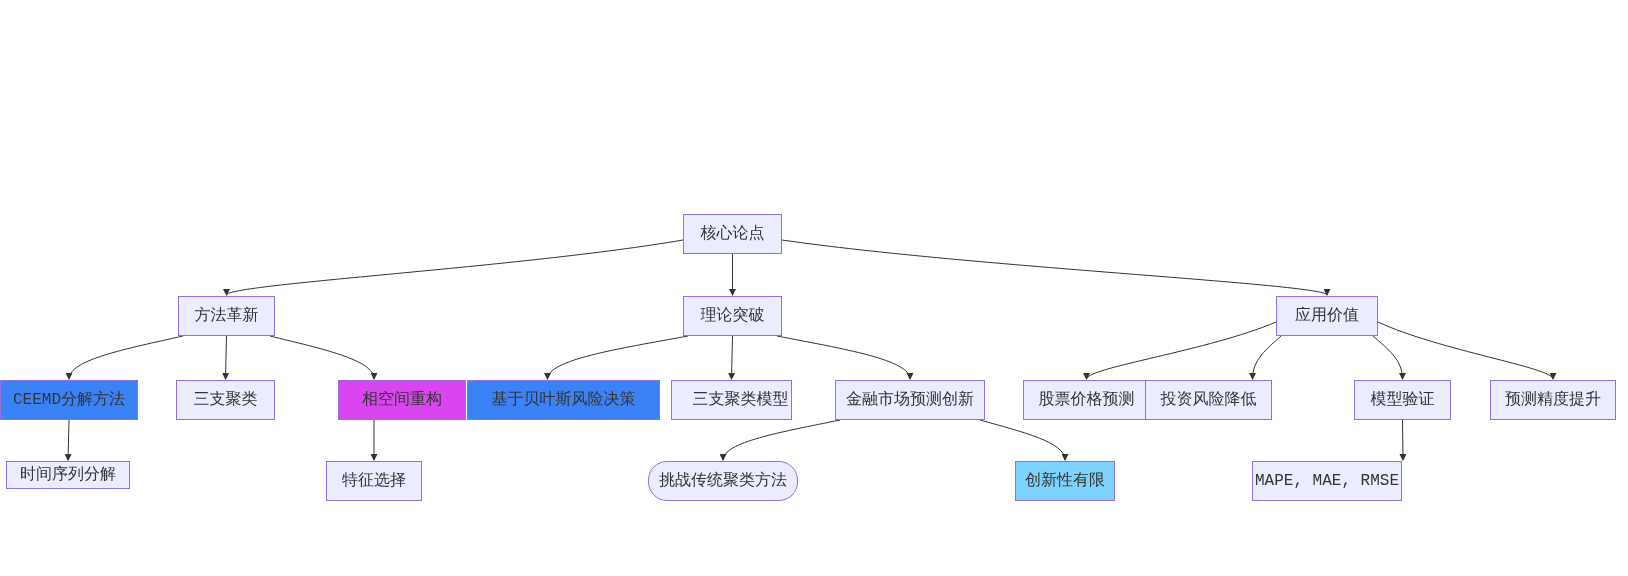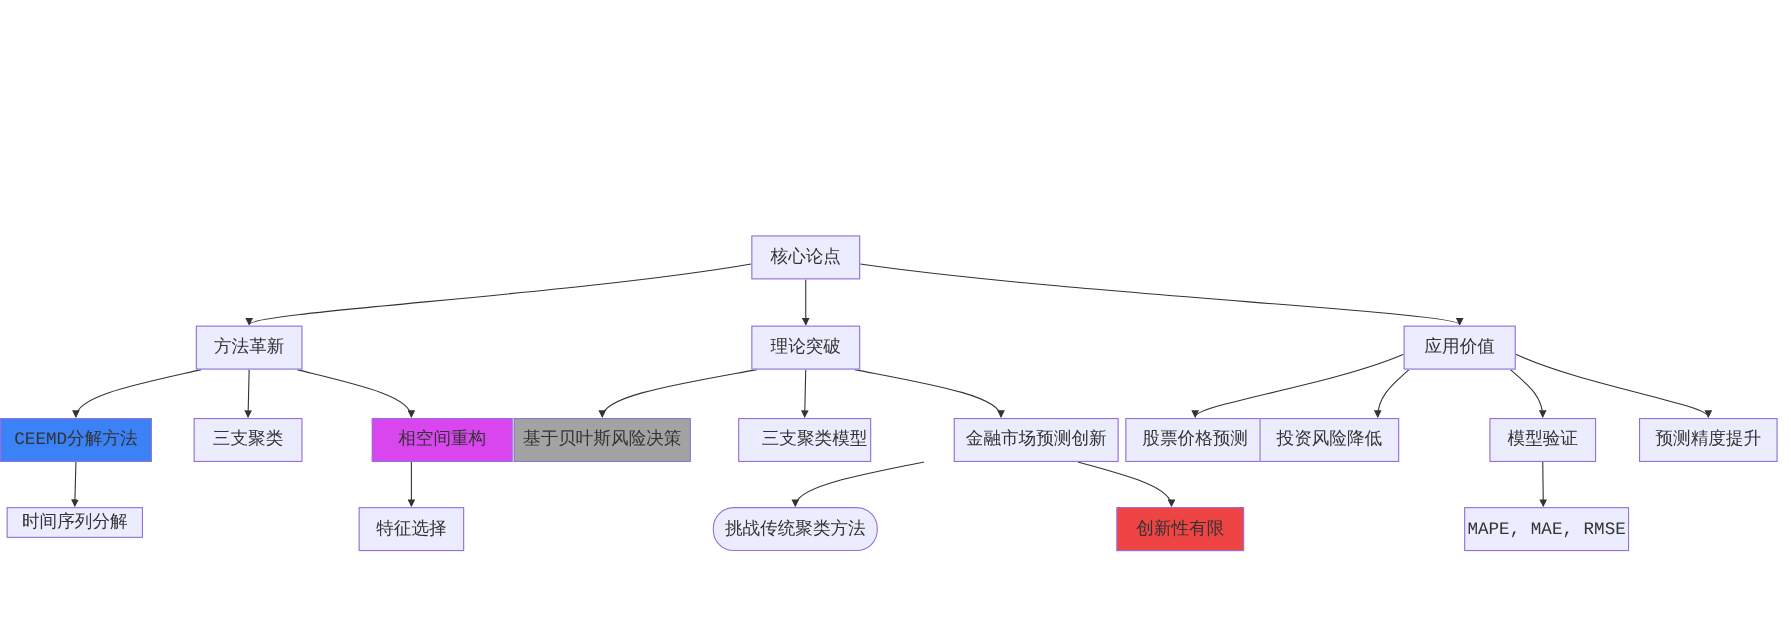--- a/index.html
+++ b/index.html
@@ -67,26 +67,26 @@
       </g>
   </svg>
   <div id="node-layer">
       <div class="node" style="left: 683px; top: 214px; width: 99px; height: 40px; background: rgb(236, 236, 255); border-color: rgb(147, 112, 219); color: rgb(51, 51, 51);">核心论点</div>
       <div class="node" style="left: 178px; top: 296px; width: 97px; height: 40px; background: rgb(236, 236, 255); border-color: rgb(147, 112, 219); color: rgb(51, 51, 51);">方法革新</div>
       <div class="node" style="left: 683px; top: 296px; width: 99px; height: 40px; background: rgb(236, 236, 255); border-color: rgb(147, 112, 219); color: rgb(51, 51, 51);">理论突破</div>
       <div class="node" style="left: 1276px; top: 296px; width: 102px; height: 40px; background: rgb(236, 236, 255); border-color: rgb(147, 112, 219); color: rgb(51, 51, 51);">应用价值</div>
       <div class="node" style="left: 0px; top: 380px; width: 138px; height: 40px; background: #3b82f6; border-color: rgb(147, 112, 219); color: rgb(51, 51, 51);">CEEMD分解方法</div>
       <div class="node" style="left: 176px; top: 380px; width: 99px; height: 40px; background: rgb(236, 236, 255); border-color: rgb(147, 112, 219); color: rgb(51, 51, 51);">三支聚类</div>
       <div class="node" style="left: 317px; top: 380px; width: 128px; height: 40px; background: #d946ef; border-color: rgb(147, 112, 219); color: rgb(51, 51, 51); margin-left: 21px;">相空间重构</div>
-      <div class="node" style="left: 467px; top: 380px; width: 161px; height: 40px; background: #a3a3a3; border-color: rgb(147, 112, 219); color: rgb(51, 51, 51);">基于贝叶斯风险决策</div>
+      <div class="node" style="left: 467px; top: 380px; width: 193px; height: 40px; background: #3b82f6; border-color: rgb(147, 112, 219); color: rgb(51, 51, 51);">基于贝叶斯风险决策</div>
       <div class="node" style="left: 671px; top: 380px; width: 121px; height: 40px; background: rgb(236, 236, 255); border-color: rgb(147, 112, 219); color: rgb(51, 51, 51); padding-left: 18px;">三支聚类模型</div>
-      <div class="node" style="left: 835px; top: 380px; width: 150px; height: 40px; background: rgb(236, 236, 255); border-color: rgb(147, 112, 219); color: rgb(51, 51, 51); margin-left: 32px;">金融市场预测创新</div>
+      <div class="node" style="left: 835px; top: 380px; width: 150px; height: 40px; background: rgb(236, 236, 255); border-color: rgb(147, 112, 219); color: rgb(51, 51, 51);">金融市场预测创新</div>
       <div class="node" style="left: 1023px; top: 380px; width: 127px; height: 40px; background: rgb(236, 236, 255); border-color: rgb(147, 112, 219); color: rgb(51, 51, 51);">股票价格预测</div>
       <div class="node" style="left: 1145px; top: 380px; width: 127px; height: 40px; background: rgb(236, 236, 255); border-color: rgb(147, 112, 219); color: rgb(51, 51, 51);">投资风险降低</div>
       <div class="node" style="left: 1354px; top: 380px; width: 97px; height: 40px; background: rgb(236, 236, 255); border-color: rgb(147, 112, 219); color: rgb(51, 51, 51);">模型验证</div>
       <div class="node" style="left: 1490px; top: 380px; width: 126px; height: 40px; background: rgb(236, 236, 255); border-color: rgb(147, 112, 219); color: rgb(51, 51, 51);">预测精度提升</div>
       <div class="node" style="left: 6px; top: 461px; width: 124px; height: 28px; background: rgb(236, 236, 255); border-color: rgb(147, 112, 219); color: rgb(51, 51, 51);">时间序列分解</div>
       <div class="node" style="left: 326px; top: 461px; width: 96px; height: 40px; background: rgb(236, 236, 255); border-color: rgb(147, 112, 219); color: rgb(51, 51, 51);">特征选择</div>
       <div class="node" style="left: 648px; top: 461px; width: 150px; height: 40px; background: rgb(236, 236, 255); border-color: rgb(147, 112, 219); color: rgb(51, 51, 51); border-radius: 19px;">挑战传统聚类方法</div>
-      <div class="node" style="left: 1015px; top: 461px; width: 116px; height: 40px; background: #ef4444; border-color: rgb(147, 112, 219); color: rgb(51, 51, 51);">创新性有限</div>
-      <div class="node" style="left: 1331px; top: 461px; width: 150px; height: 40px; background: rgb(236, 236, 255); border-color: rgb(147, 112, 219); color: rgb(51, 51, 51);">MAPE, MAE, RMSE</div>
+      <div class="node" style="left: 1015px; top: 461px; width: 100px; height: 40px; background: #7dd3fc; border-color: rgb(147, 112, 219); color: rgb(51, 51, 51);">创新性有限</div>
+      <div class="node" style="left: 1252px; top: 461px; width: 150px; height: 40px; background: rgb(236, 236, 255); border-color: rgb(147, 112, 219); color: rgb(51, 51, 51);">MAPE, MAE, RMSE</div>
     </div>
 </div>
 
 </body></html>

